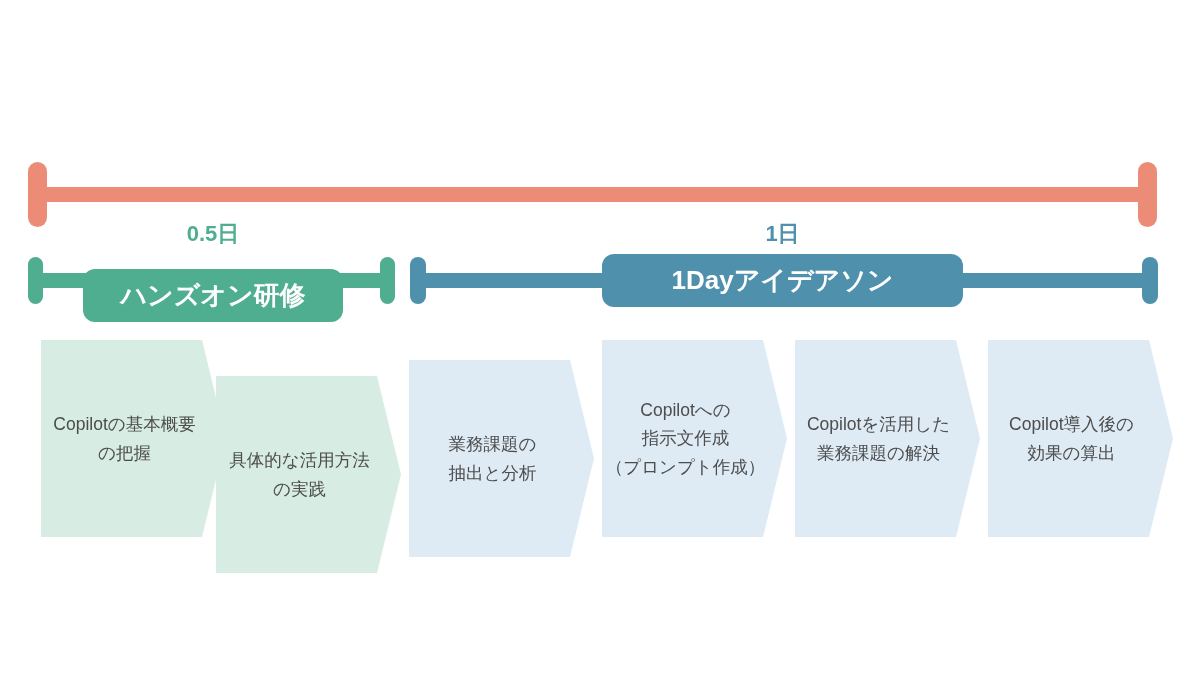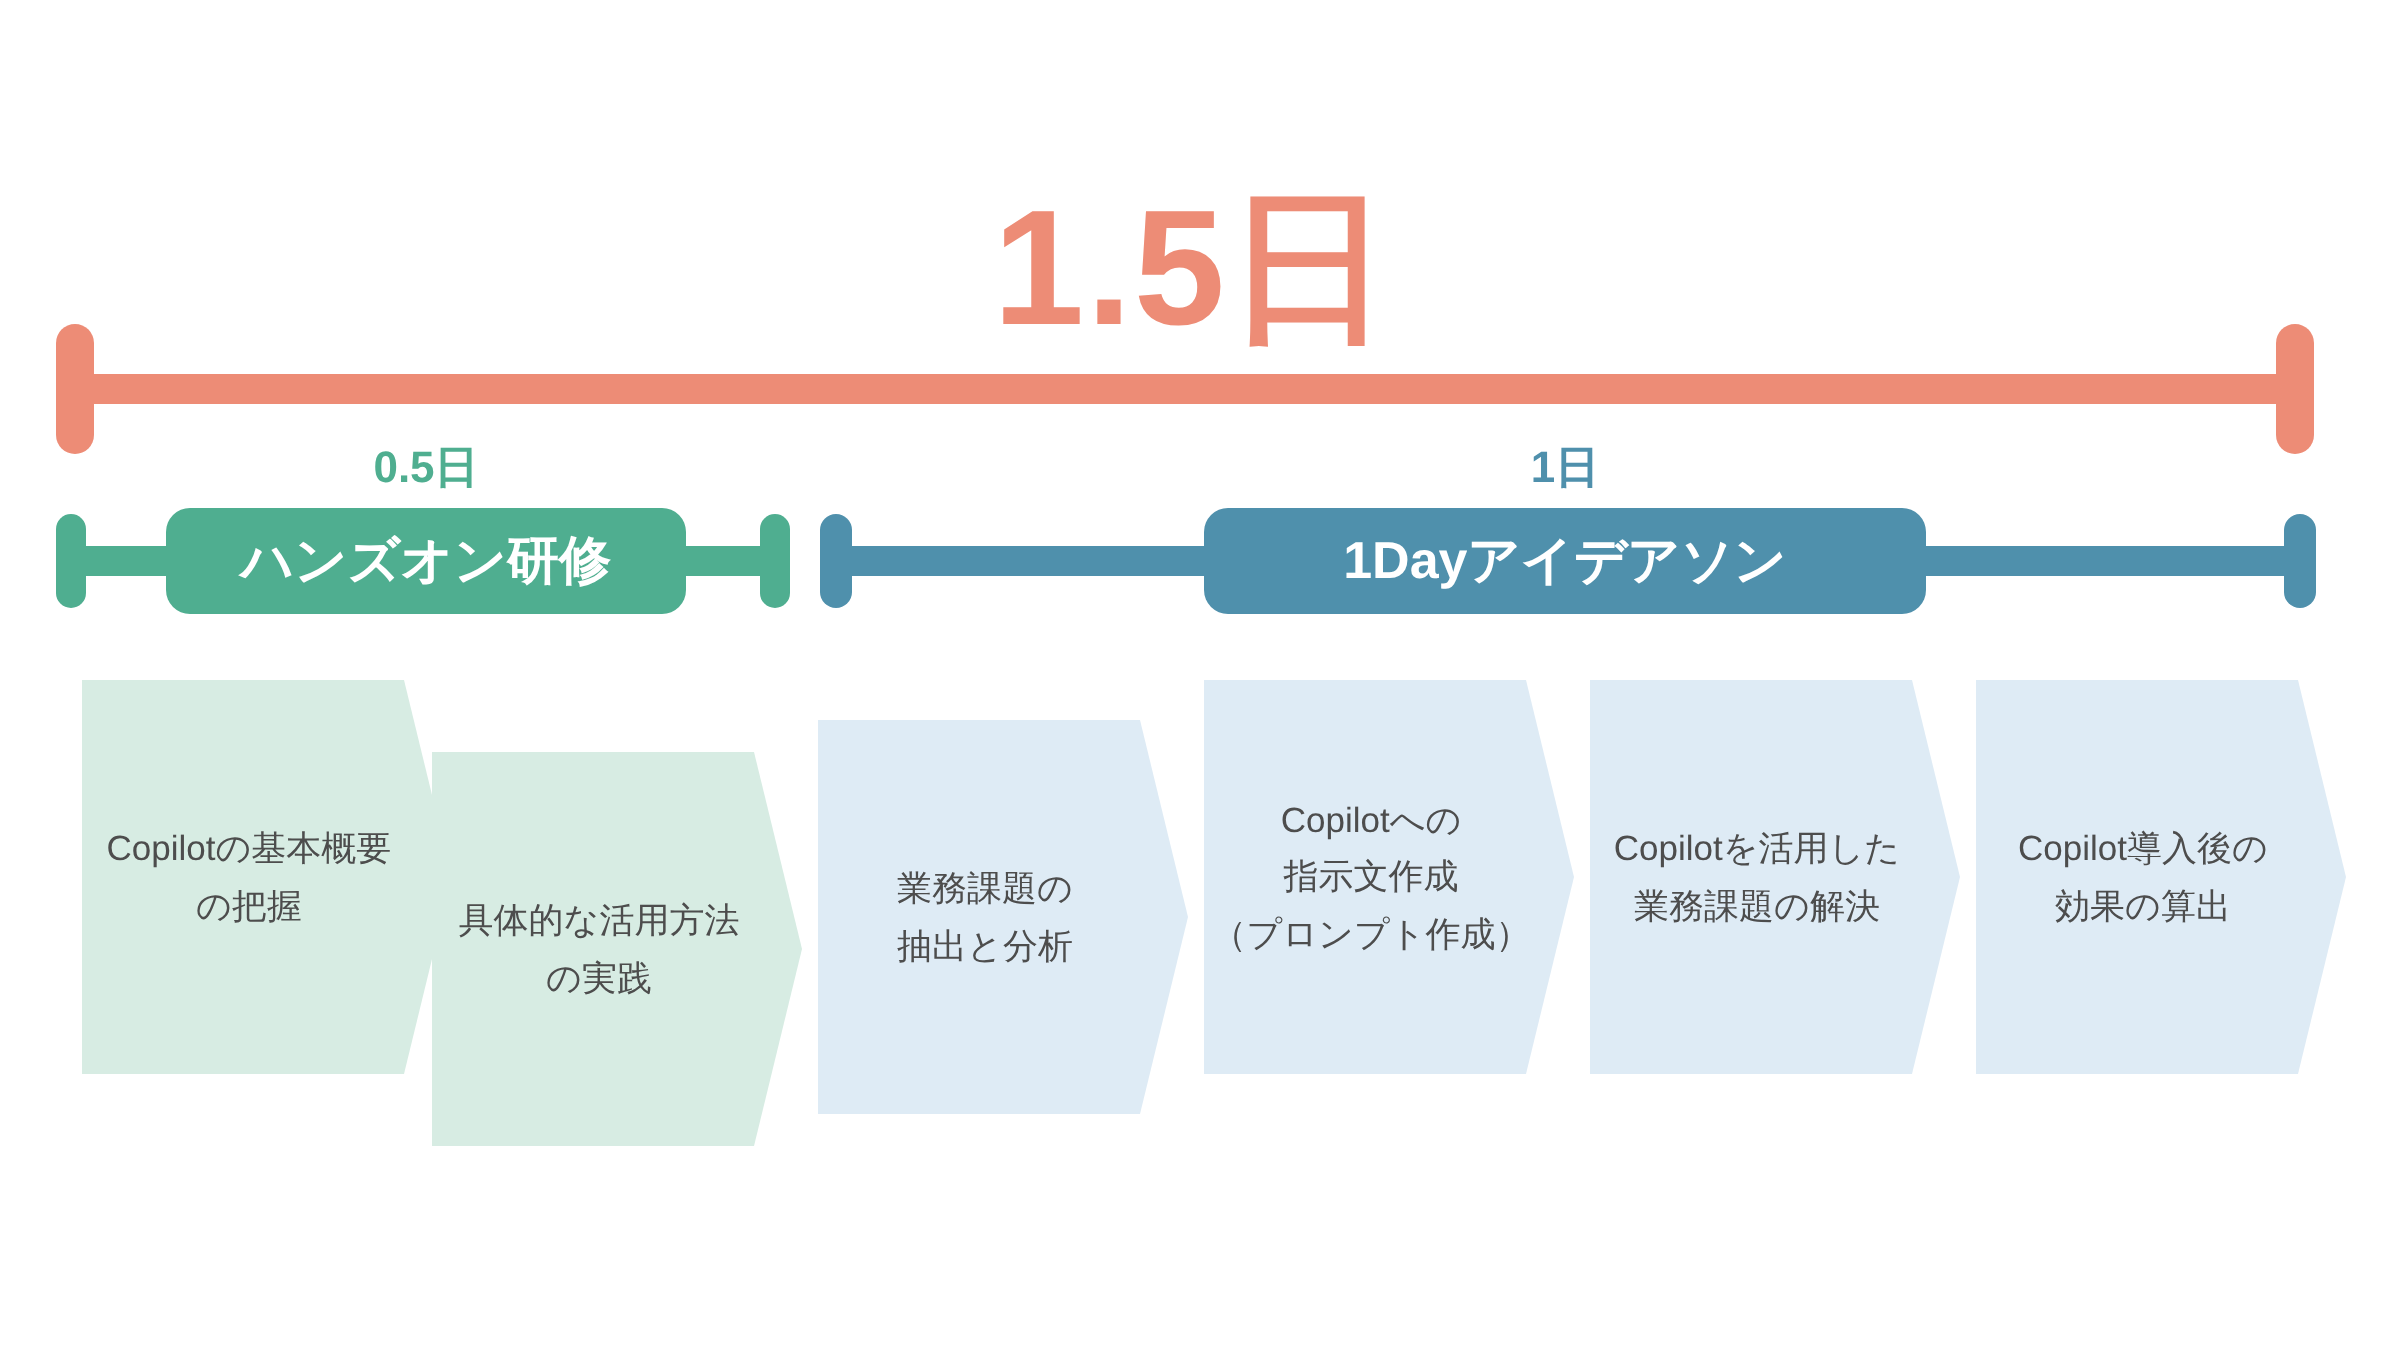--- a/index.html
+++ b/index.html
@@ -53,21 +53,21 @@
     position: absolute;
     top: 254px;
     height: 53px;
     border-radius: 12px;
     color: #ffffff;
     font-weight: 700;
     font-size: 26px;
     line-height: 53px;
     text-align: center;
   }
-  .phase-box.p1 { background: var(--phase1); }
+  .phase-box.p1 { background: var(--phase1); margin-top: 15px; }
   .phase-box.p2 { background: var(--phase2); }
 
   .duration-label {
     position: absolute;
     top: 219px;
     height: 30px;
     font-size: 22px;
     font-weight: 700;
     text-align: center;
     line-height: 30px;
@@ -106,21 +106,20 @@
     text-align: center;
     white-space: nowrap;
   }
   .step-text span { display: block; }
 </style>
 </head>
 <body>
 
 <div class="canvas">
 
-  <div class="title">1.5日</div>
 
   <div>
     <div class="hline bar-total"></div>
     <div class="cap total" style="left:28px;"></div>
     <div class="cap total" style="left:1138px;"></div>
   </div>
 
   <div>
     <div class="duration-label p1" style="left:83px; width:260px;">0.5日</div>
     <div class="cap sub p1" style="left:28px; width:15px;"></div>

